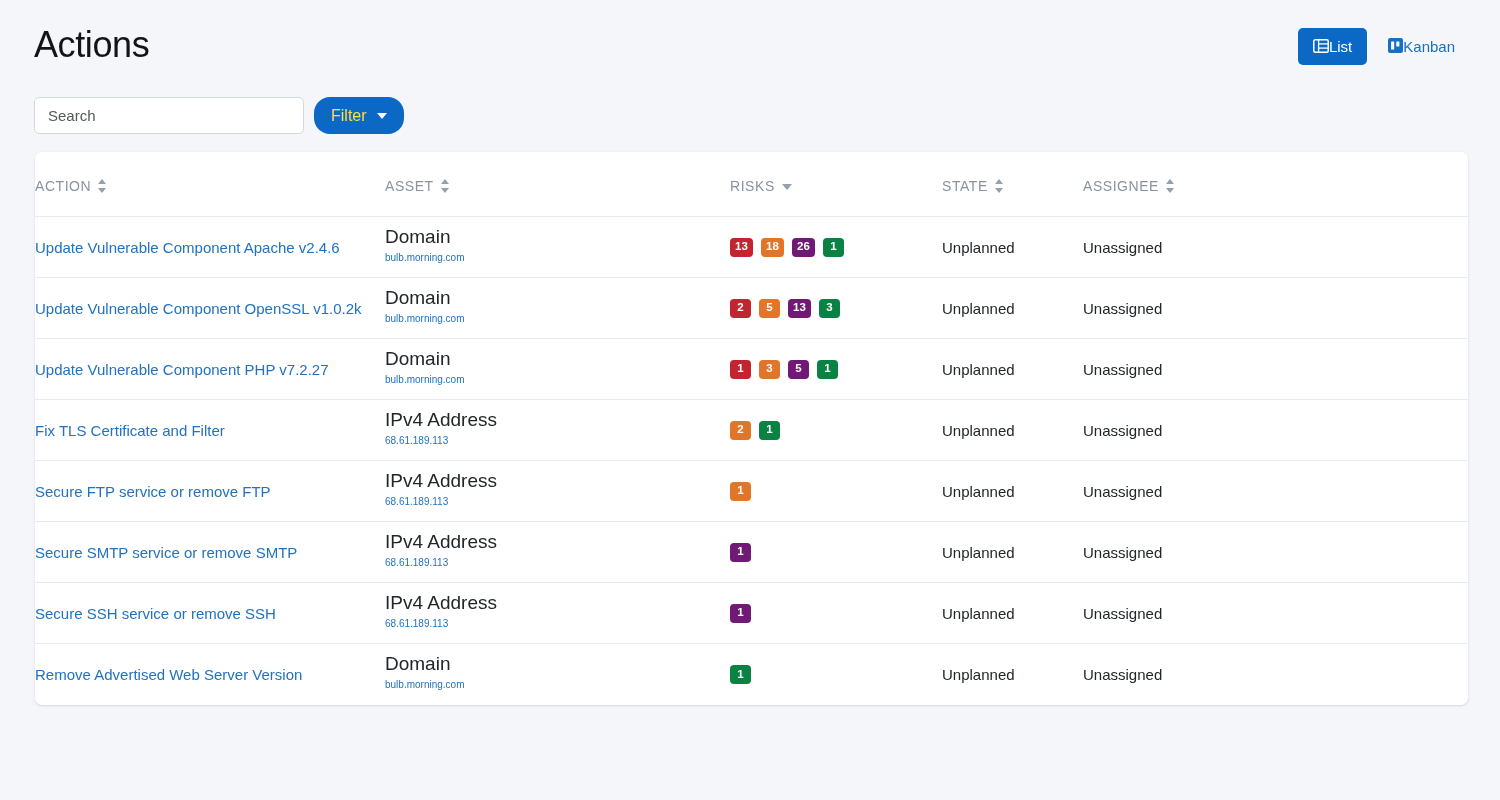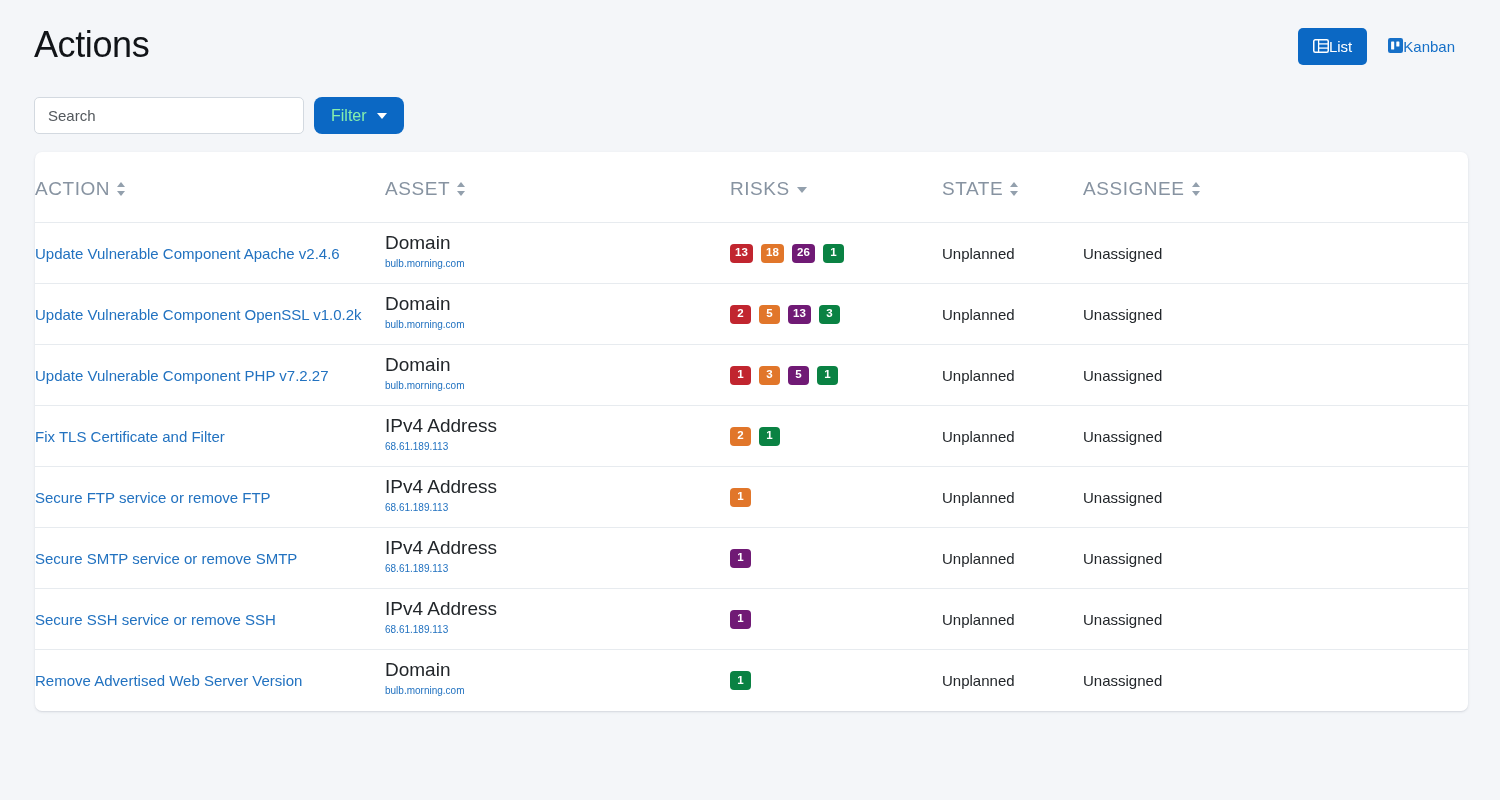--- a/index.html
+++ b/index.html
@@ -100,23 +100,23 @@
   }
   .search-input::placeholder { color: #53585d; opacity: 1; }
 
   .filter-btn {
     display: inline-flex;
     align-items: center;
     gap: 10px;
     height: 37px;
     padding: 0 17px;
     background: #0b68c4;
-    color: #86efac;
+    color: #fde047;
     border: none;
-    border-radius: 8px;
+    border-radius: 16px;
     font-family: inherit;
     font-size: 16px;
     cursor: pointer;
     line-height: 1;
   }
   .caret-down {
     width: 0; height: 0;
     border-left: 5.5px solid transparent;
     border-right: 5.5px solid transparent;
     border-top: 6.5px solid #ffffff;
@@ -132,21 +132,21 @@
     background: #ffffff;
     border-radius: 7px;
     box-shadow: 0 1px 3px rgba(16,32,54,0.10), 0 1px 1px rgba(16,32,54,0.05);
     overflow: hidden;
   }
 
   .tbl { width: 100%; border-collapse: collapse; table-layout: fixed; }
 
   .tbl th {
     text-align: left;
-    font-size: 19px;
+    font-size: 14px;
     font-weight: 400;
     letter-spacing: 0.55px;
     color: #8793a1;
     padding: 26px 0 22px 0;
     vertical-align: middle;
     cursor: pointer;
     white-space: nowrap;
   }
   .tbl thead tr { border-bottom: 1px solid #e7ebef; }
 

